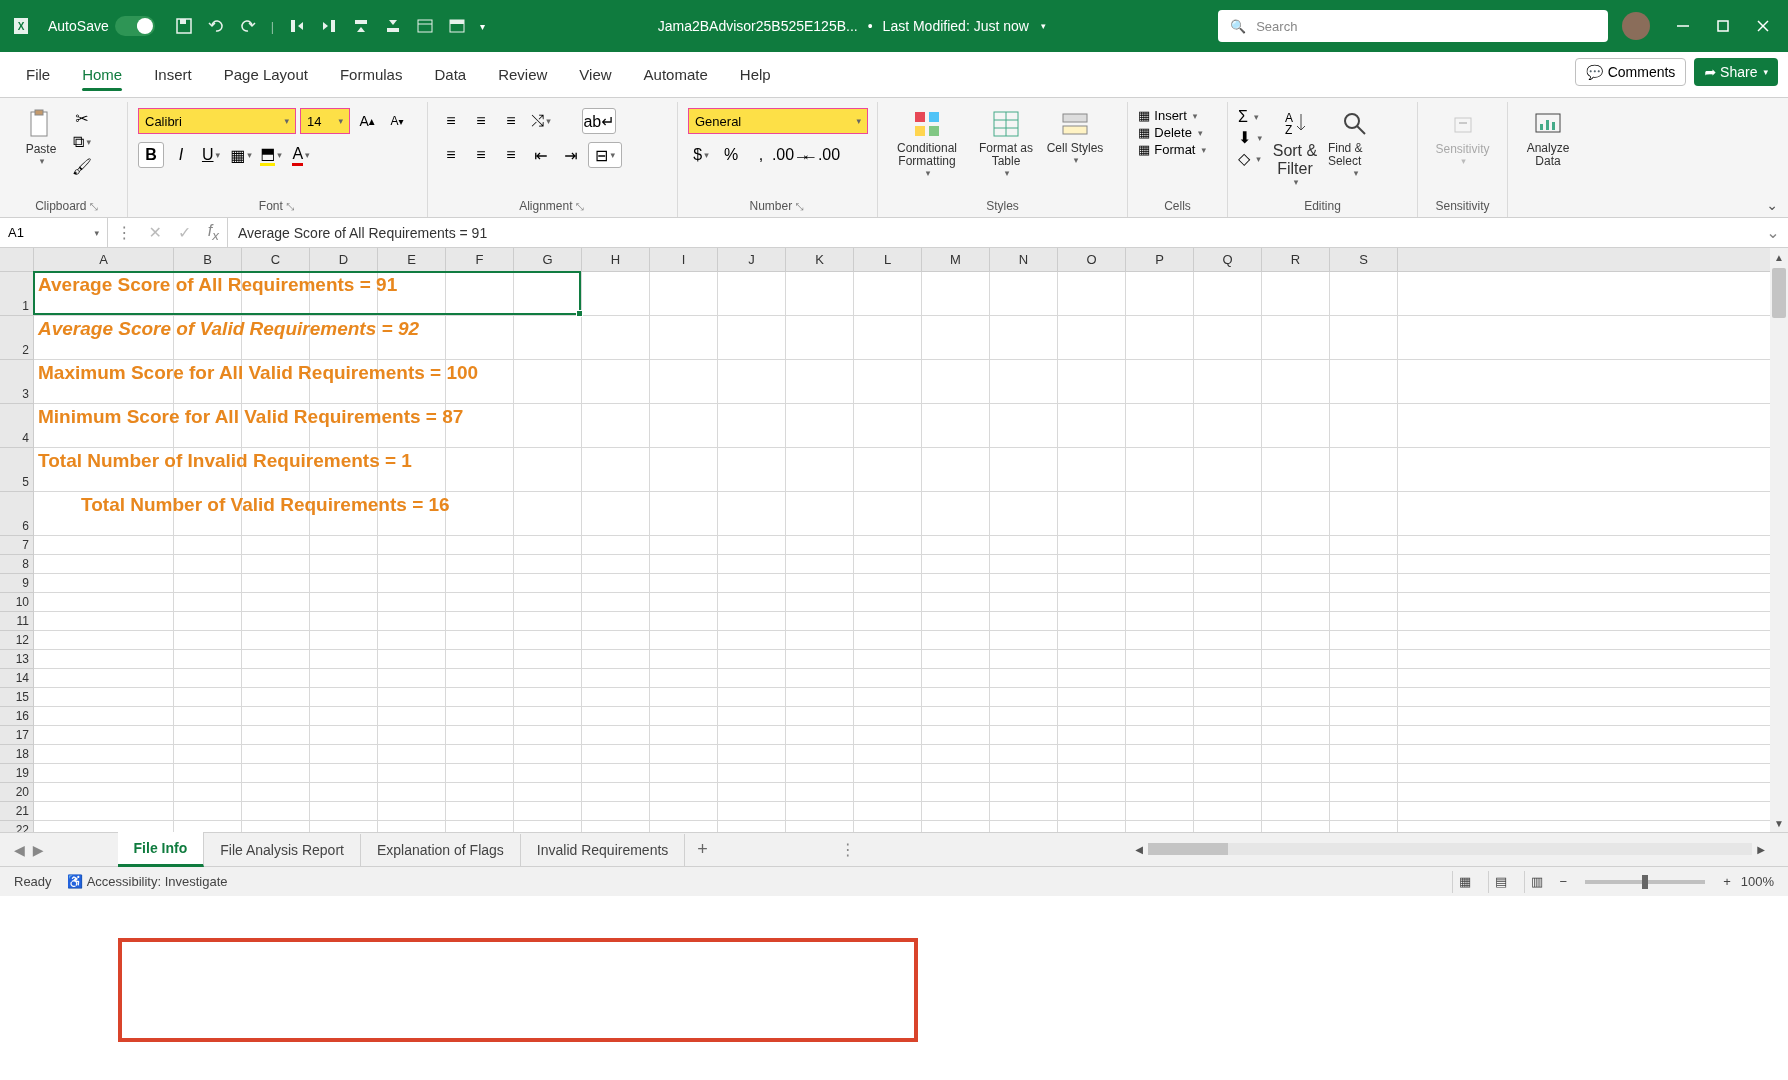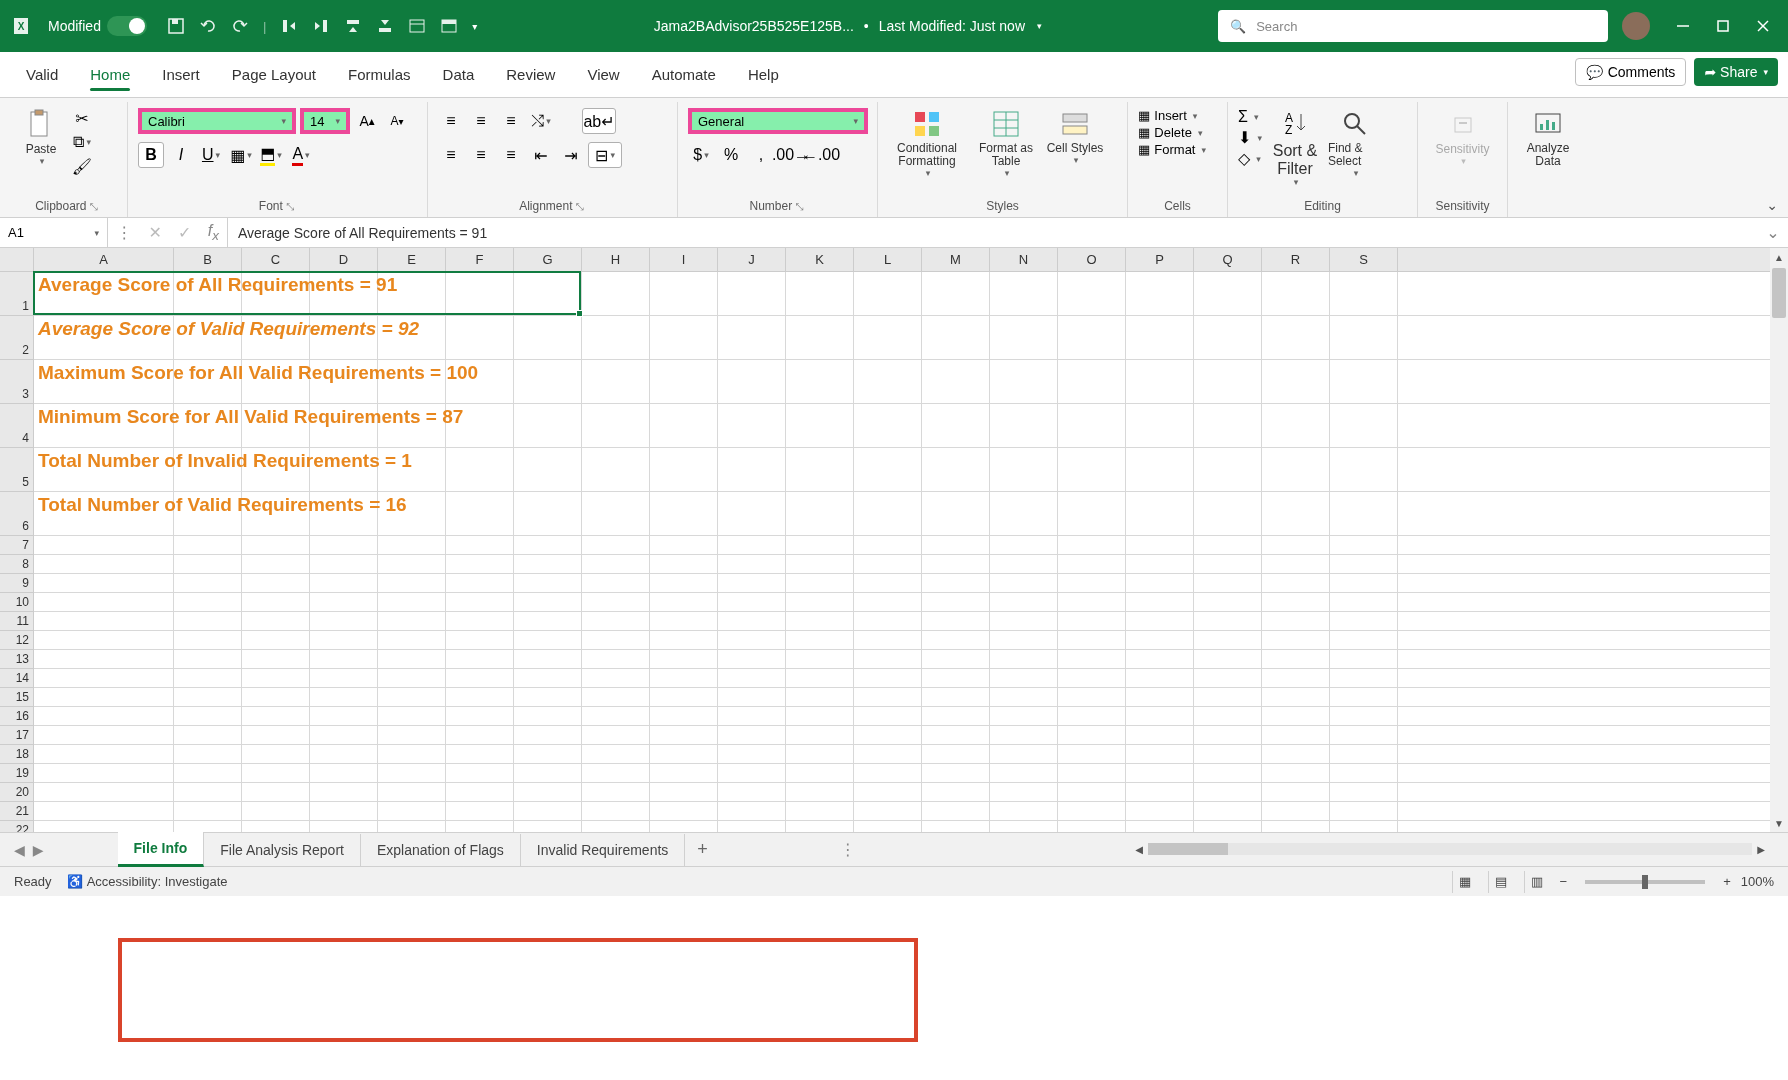--- a/index.html
+++ b/index.html
@@ -33,21 +33,21 @@
 
 
 .ribbon { height: 120px; background: #f5f5f5; border-bottom: 1px solid #d0d0d0; display: flex; padding: 4px 8px 0; }
 .group { border-right: 1px solid #dadada; padding: 2px 10px 2px; display: flex; flex-direction: column; justify-content: space-between; }
 .group-label { text-align: center; font-size: 12px; color: #555; padding-bottom: 2px; }
 .group-body { flex: 1; display: flex; align-items: flex-start; gap: 6px; padding-top: 4px; }
 .vstack { display: flex; flex-direction: column; gap: 4px; align-items: center; }
 .btn-lg { width: 46px; display: flex; flex-direction: column; align-items: center; font-size: 12px; color: #333; }
 .btn-lg .ic { width: 32px; height: 32px; margin-bottom: 2px; }
 .btn-sm { width: 24px; height: 20px; display: flex; align-items: center; justify-content: center; }
-.combo { height: 26px; border: 4px solid #ec4899; background: #86efac; font-size: 13px; padding: 0 6px; display: flex; align-items: center; justify-content: space-between; }
+.combo { height: 26px; border: 1px solid #ec4899; background: #fde047; font-size: 13px; padding: 0 6px; display: flex; align-items: center; justify-content: space-between; }
 .combo.font { width: 158px; }
 .combo.size { width: 50px; }
 .row { display: flex; gap: 4px; align-items: center; }
 .sq-btn { width: 26px; height: 26px; border: 1px solid transparent; display: flex; align-items: center; justify-content: center; border-radius: 3px; }
 .sq-btn.boxed { border: 1px solid #b0b0b0; background: #fff; }
 .launcher { font-size: 10px; color: #777; text-align: right; padding-right: 2px; margin-top: -14px; }
 .collapse-arrow { position: absolute; right: 10px; bottom: 4px; font-size: 14px; color: #555; }
 
 
 .formula-bar { height: 30px; border-bottom: 1px solid #d0d0d0; display: flex; align-items: stretch; background: #fff; }
@@ -102,21 +102,21 @@
 <body>
 
 <div class="title-bar">
   <div class="app-icon">
     <svg viewBox="0 0 24 24">
         <rect x="2" y="4" width="14" height="16" fill="#fff" opacity="0.9"></rect>
         <text x="9" y="16" font-size="10" fill="#0f7b3e" text-anchor="middle" font-weight="bold">X</text>
       </svg>
   </div>
   <div class="autosave">
-    <span>Modified</span>
+    <span>AutoSave</span>
     <div class="toggle">
         <span class="label">On</span>
         <div class="knob"></div>
       </div>
   </div>
   <div class="qat">
     <svg class="qat-icon" viewBox="0 0 18 18">
         <rect x="2" y="2" width="14" height="14" fill="none" stroke="#fff" stroke-width="1.5"></rect>
         <rect x="5" y="2" width="6" height="5" fill="#fff"></rect>
       </svg>
@@ -175,21 +175,21 @@
       </svg>
     <svg class="wc" viewBox="0 0 14 14">
         <line x1="2" y1="2" x2="12" y2="12" stroke="#fff" stroke-width="1.5"></line>
         <line x1="12" y1="2" x2="2" y2="12" stroke="#fff" stroke-width="1.5"></line>
       </svg>
   </div>
 </div>
 
 <div class="menu-tabs">
   <div id="menu-tabs-holder" style="display:flex">
-      <div class="menu-tab">Valid</div>
+      <div class="menu-tab">File</div>
       <div class="menu-tab active">Home</div>
       <div class="menu-tab">Insert</div>
       <div class="menu-tab">Page Layout</div>
       <div class="menu-tab">Formulas</div>
       <div class="menu-tab">Data</div>
       <div class="menu-tab">Review</div>
       <div class="menu-tab">View</div>
       <div class="menu-tab">Automate</div>
       <div class="menu-tab">Help</div>
     </div>
@@ -506,21 +506,21 @@
         <div class="vline" style="left: 1227px;"></div>
         <div class="vline" style="left: 1295px;"></div>
         <div class="vline" style="left: 1363px;"></div>
       </div>
     <div id="celldata">
         <div class="cell-text" style="top: 2px;">Average Score of All Requirements = 91</div>
         <div class="cell-text" style="top: 46px; font-style: italic;">Average Score of Valid Requirements = 92</div>
         <div class="cell-text" style="top: 90px;">Maximum Score for All Valid Requirements = 100</div>
         <div class="cell-text" style="top: 134px;">Minimum Score for All Valid Requirements = 87</div>
         <div class="cell-text" style="top: 178px;">Total Number of Invalid Requirements = 1</div>
-        <div class="cell-text" style="top: 222px;">Total Number of Valid Requirements = 16</div>
+        <div class="cell-text" style="top: 222px; margin-left: 43px;">Total Number of Valid Requirements = 16</div>
       </div>
     <div class="selection" id="sel" style="left: -1px; top: -1px; width: 548px; height: 44px;">
         <div class="handle"></div>
       </div>
   </div>
   <div class="vscroll">
     <div class="arrow">▲</div>
       <div class="thumb"></div>
     <div class="arrow" style="position:absolute;bottom:0;width:100%">▼</div>
   </div>

